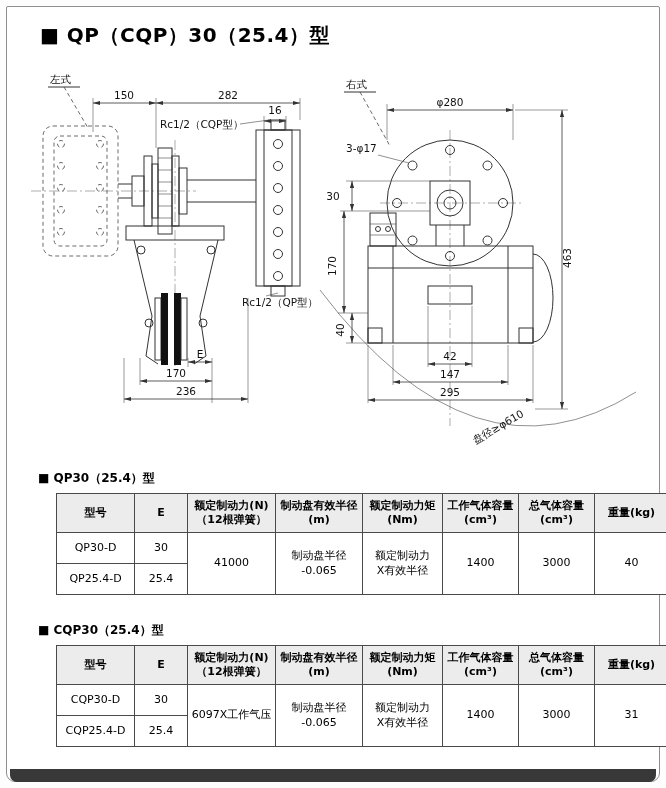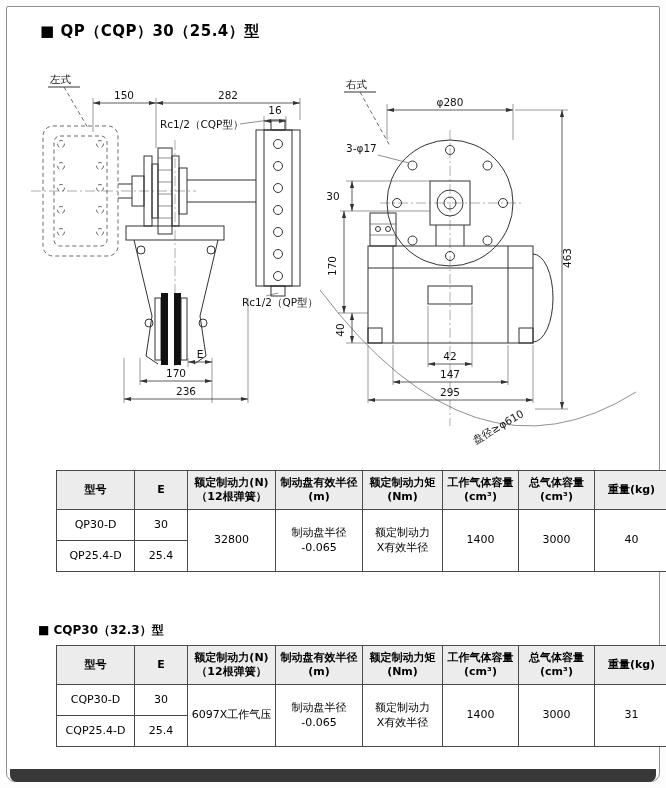--- a/index.html
+++ b/index.html
@@ -1,20 +1,20 @@
 <!DOCTYPE html>
 <html><head>
 <meta charset="utf-8">
 <style>
   html,body { margin:0; padding:0; background:#e9e9e9; }
   body { font-family:"DejaVu Sans","Liberation Sans",sans-serif; }
   .page { position:relative; width:666px; height:788px; margin:0 auto; background:#fdfdfd; overflow:hidden; }
   .frame { position:absolute; left:6px; top:6px; right:6px; bottom:6px; border:1px solid #8f8f8f; border-radius:2px 2px 9px 9px; background:#fff; }
   .footer-bar { position:absolute; left:10px; right:10px; bottom:6px; height:13px; background:#383838; border-radius:0 0 7px 7px; }
-  .title { position:absolute; top:22px; left:40px; font-size:15px; font-weight:bold; color:#000; letter-spacing:.5px; }
+  .title { position:absolute; top:22px; left:40px; font-size:20px; font-weight:bold; color:#000; letter-spacing:.5px; }
   .drawing { position:absolute; top:58px; left:28px; width:610px; height:404px; }
 
   
   .ln   { fill:none; stroke:#333; stroke-width:1; }
   .thin { fill:none; stroke:#444; stroke-width:.6; }
   .ext  { stroke:#555; stroke-width:.6; }
   .dim  { stroke:#333; stroke-width:.8; }
   .cl   { stroke:#777; stroke-width:.6; stroke-dasharray:10 3 2 3; }
   .dashln { fill:none; stroke:#444; stroke-width:.8; stroke-dasharray:4 3; }
   .t    { font-family:"DejaVu Sans","Liberation Sans",sans-serif; font-size:10.5px; fill:#111; }
@@ -261,20 +261,21 @@
 
         <g>
           <path class="thin" d="M292,232 Q446,436 608,334"></path>
           <text class="t" x="472" y="372" text-anchor="middle" transform="rotate(-30 472 372)">盘径≥φ610</text>
         </g>
       </g>
     </svg>
   </div>
 
   <div class="section section-qp">
+    <div class="section-title">■ QP30（25.4）型</div>
     <table class="spec">
       <colgroup>
         <col style="width:78px">
           <col style="width:53px">
           <col style="width:88px">
           <col style="width:87px">
         <col style="width:80px">
           <col style="width:76px">
           <col style="width:76px">
           <col style="width:74px">
@@ -293,39 +294,39 @@
 (cm³)</th>
           <th>总气体容量
 (cm³)</th>
           <th>重量(kg)</th>
         </tr>
       </thead>
       <tbody>
         <tr>
           <td>QP30-D</td>
           <td>30</td>
-          <td rowspan="2">32800</td>
+          <td rowspan="2">41000</td>
           <td rowspan="2">制动盘半径
 -0.065</td>
           <td rowspan="2">额定制动力
 X有效半径</td>
           <td rowspan="2">1400</td>
           <td rowspan="2">3000</td>
           <td rowspan="2">40</td>
         </tr>
         <tr>
           <td>QP25.4-D</td>
           <td>25.4</td>
         </tr>
       </tbody>
     </table>
   </div>
 
   <div class="section section-cqp">
-    <div class="section-title">■ CQP30（32.3）型</div>
+    <div class="section-title">■ CQP30（25.4）型</div>
     <table class="spec">
       <colgroup>
         <col style="width:78px">
           <col style="width:53px">
           <col style="width:88px">
           <col style="width:87px">
         <col style="width:80px">
           <col style="width:76px">
           <col style="width:76px">
           <col style="width:74px">

